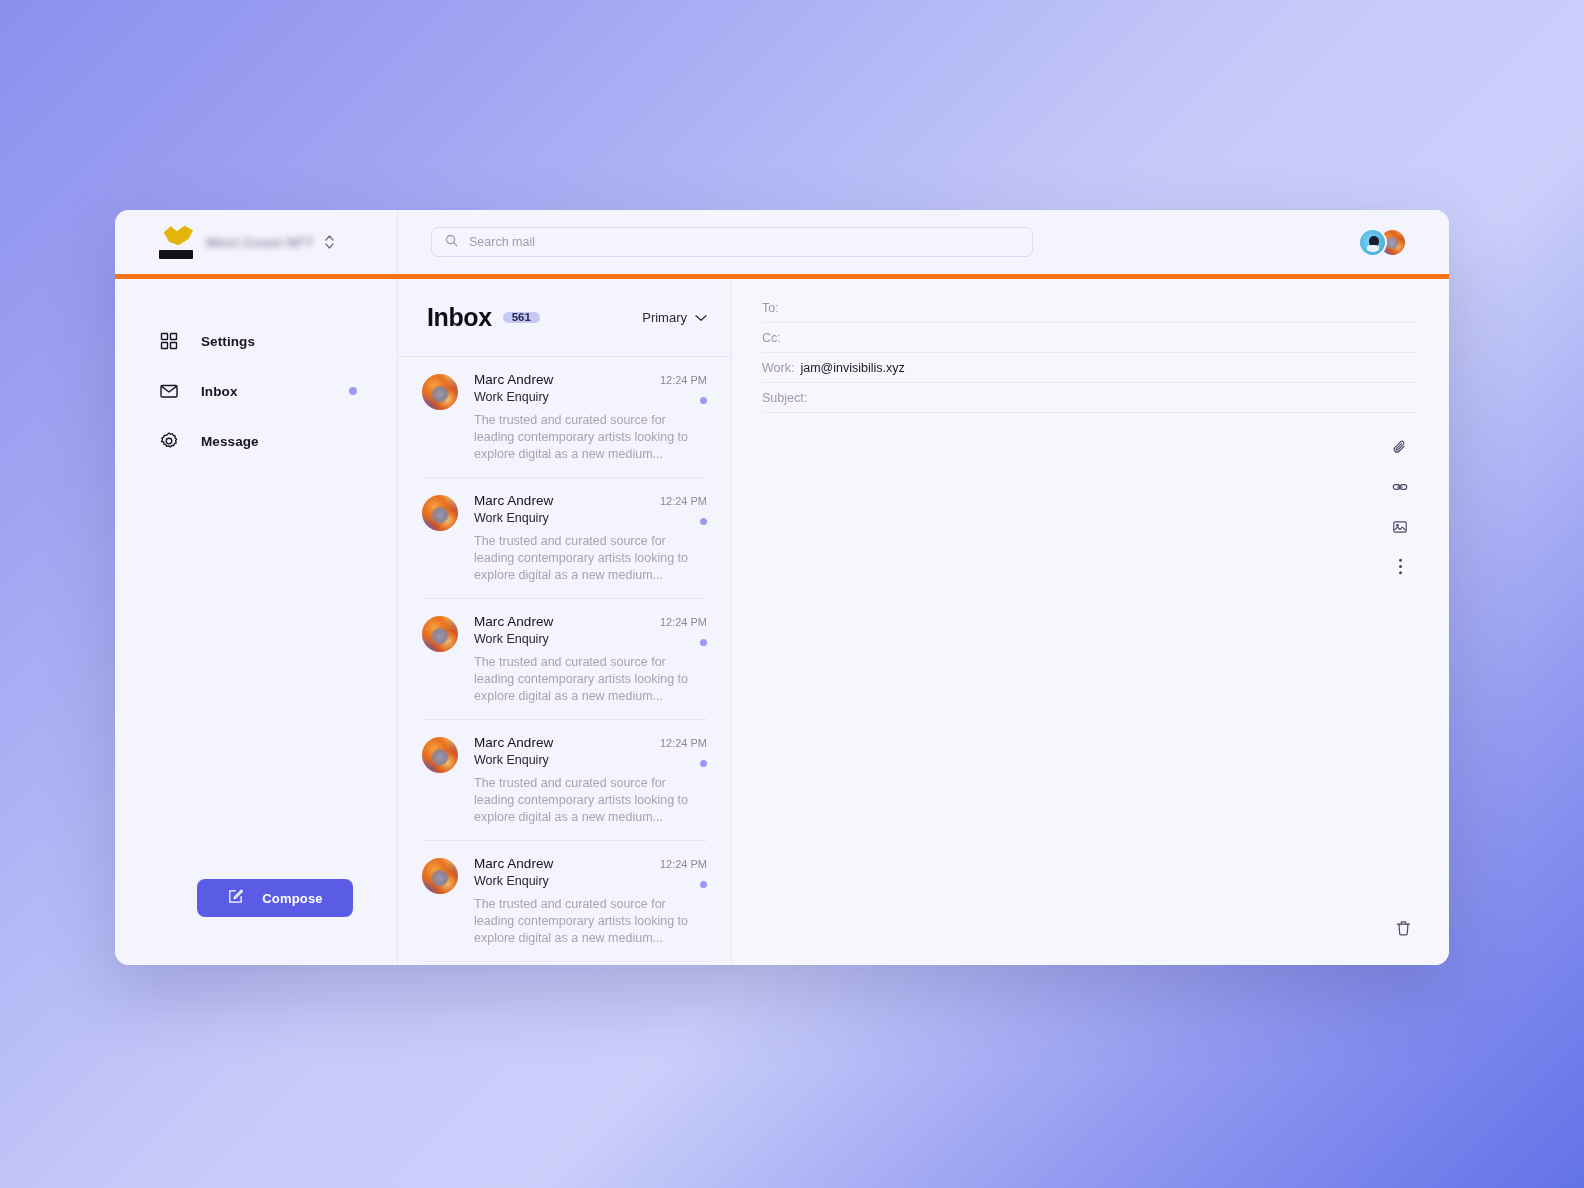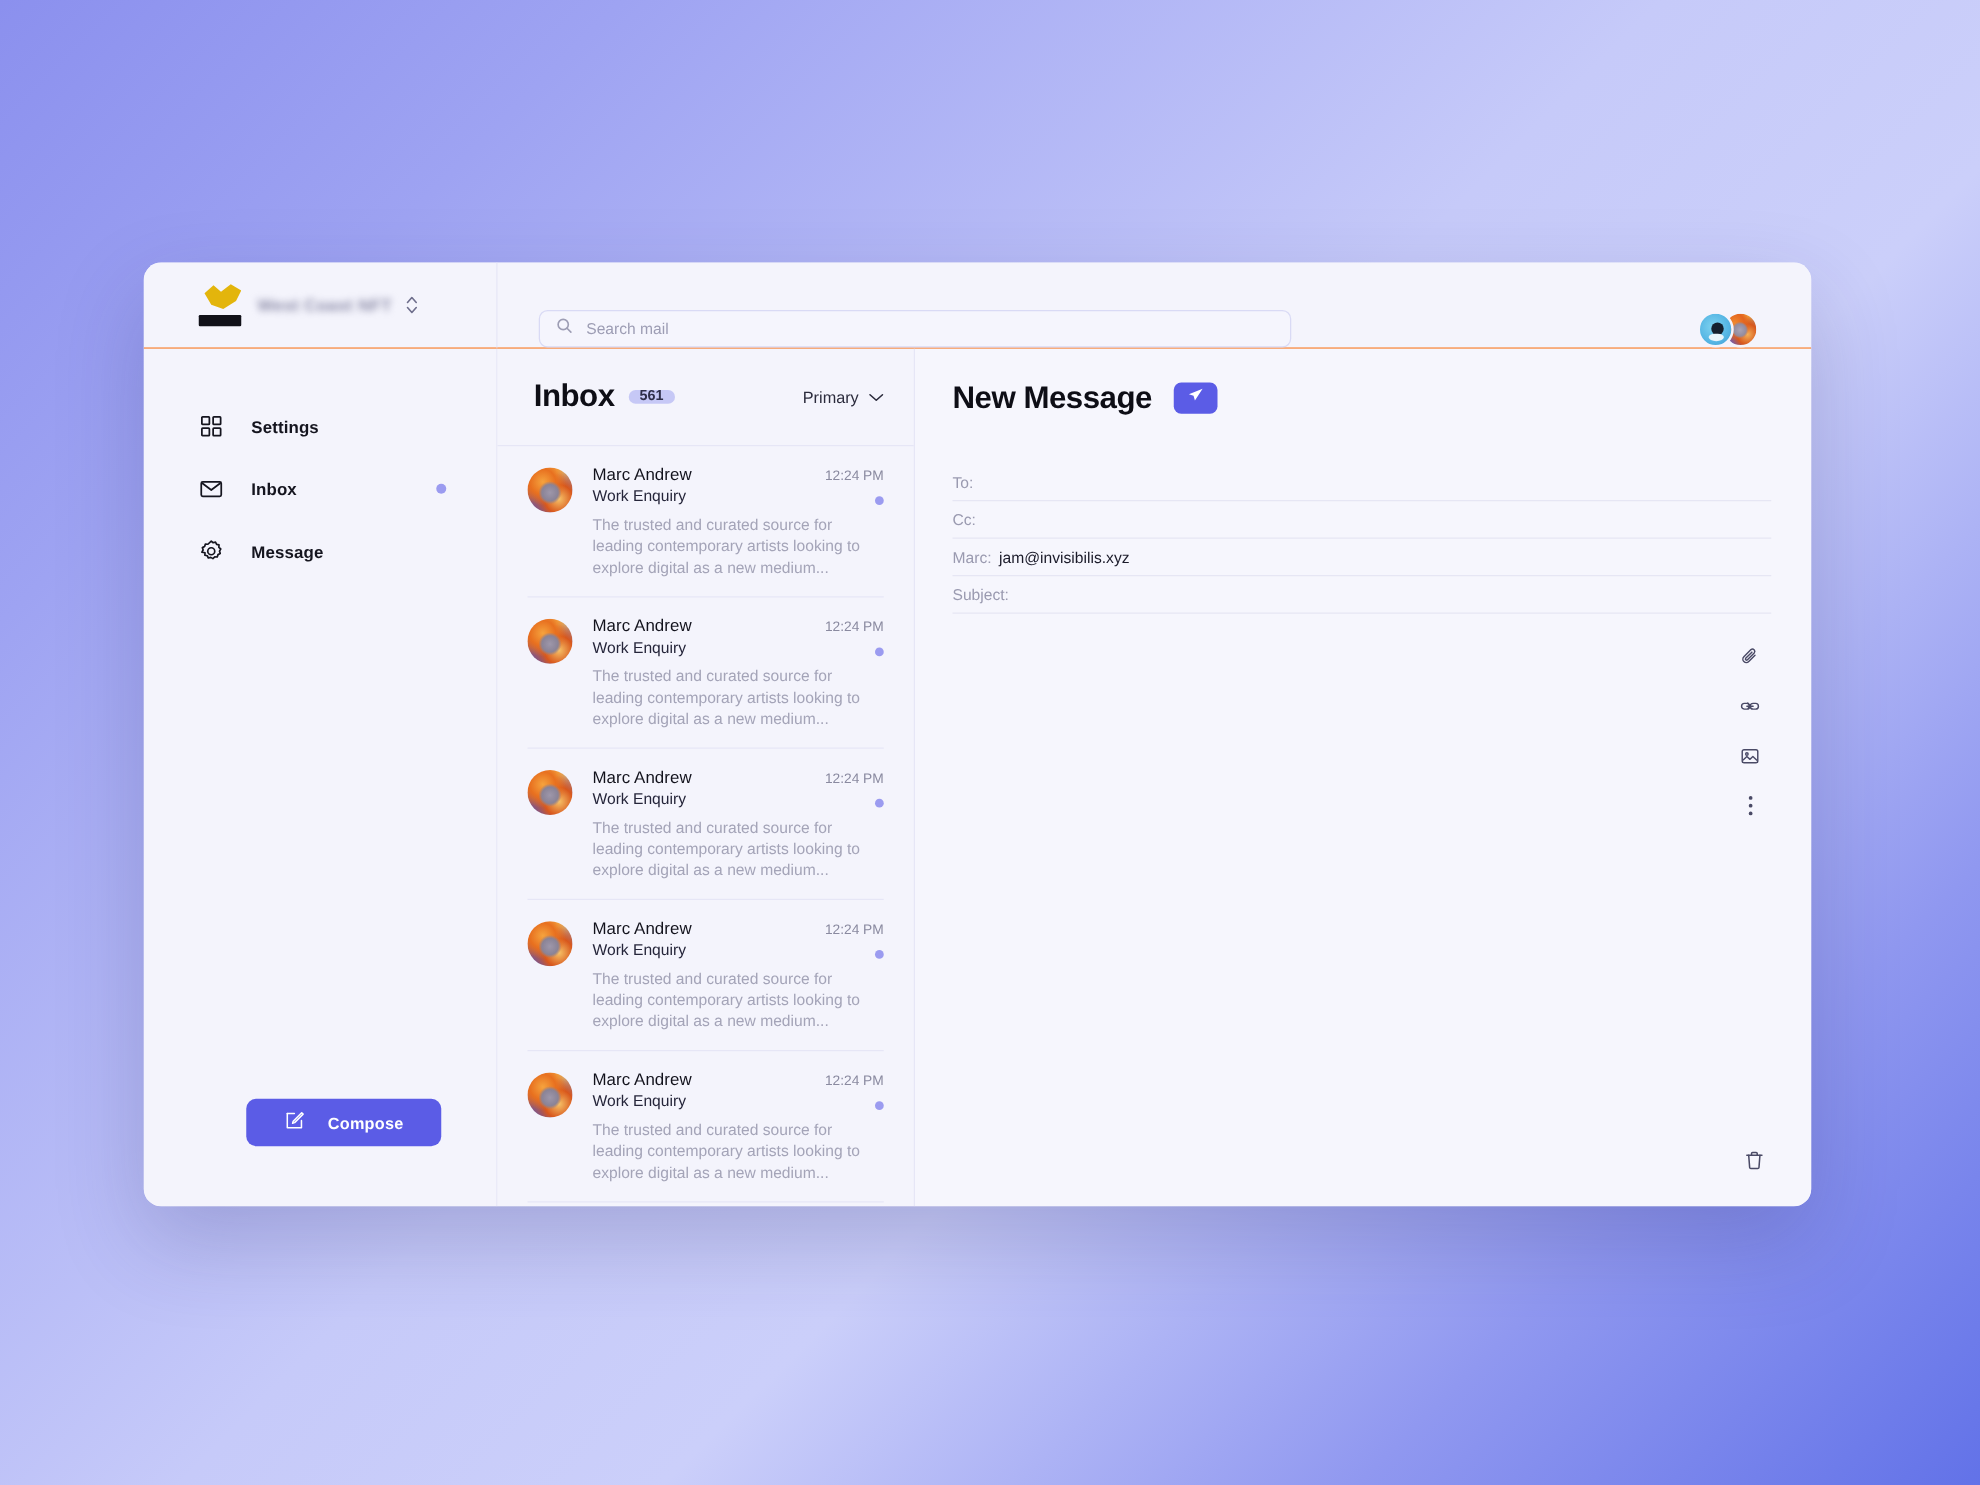--- a/index.html
+++ b/index.html
@@ -29,22 +29,22 @@
     box-shadow: 0 28px 70px rgba(40, 40, 110, 0.22);
     display: flex;
     flex-direction: column;
   }
 
   
   .topbar {
     height: 69px;
     min-height: 69px;
     display: flex;
-    align-items: flex-end;
-    border-bottom: 1px solid #f97316;
+    align-items: center;
+    border-bottom: 5px solid #f97316;
     background: #F4F4FC;
   }
 
   .brand {
     width: 283px;
     min-width: 283px;
     height: 100%;
     display: flex;
     align-items: center;
     padding-left: 44px;
@@ -609,46 +609,36 @@
         <div class="mail-item">
           
           
         </div>
 
       </div>
     </div>
 
     <div class="compose-panel">
 
-      <div class="compose-head">
-        <span class="compose-title">New Message</span>
-        <button class="send-btn">
-          <span>
-            <svg width="13" height="13" viewBox="0 0 14 14" fill="#FFFFFF">
-              <path d="M13 1L1.2 5.9l4 1.3 1.2 4.1z"></path>
-            </svg>
-          </span>
-        </button>
-      </div>
 
       <div class="fields">
 
         <div class="field-row">
           <span class="field-label">To:</span>
           <input class="field-input" type="text" value="" style="">
         </div>
 
         <div class="field-row">
           <span class="field-label">Cc:</span>
           <input class="field-input" type="text" value="" style="">
         </div>
 
 
         <div class="field-row">
-          <span class="field-label">Marc:</span>
+          <span class="field-label">Work:</span>
           <span class="field-value">jam@invisibilis.xyz</span>
         </div>
 
         <div class="field-row">
           <span class="field-label">Subject:</span>
           <input class="field-input" type="text" value="" style="">
         </div>
       </div>
 
       <div class="compose-main">

